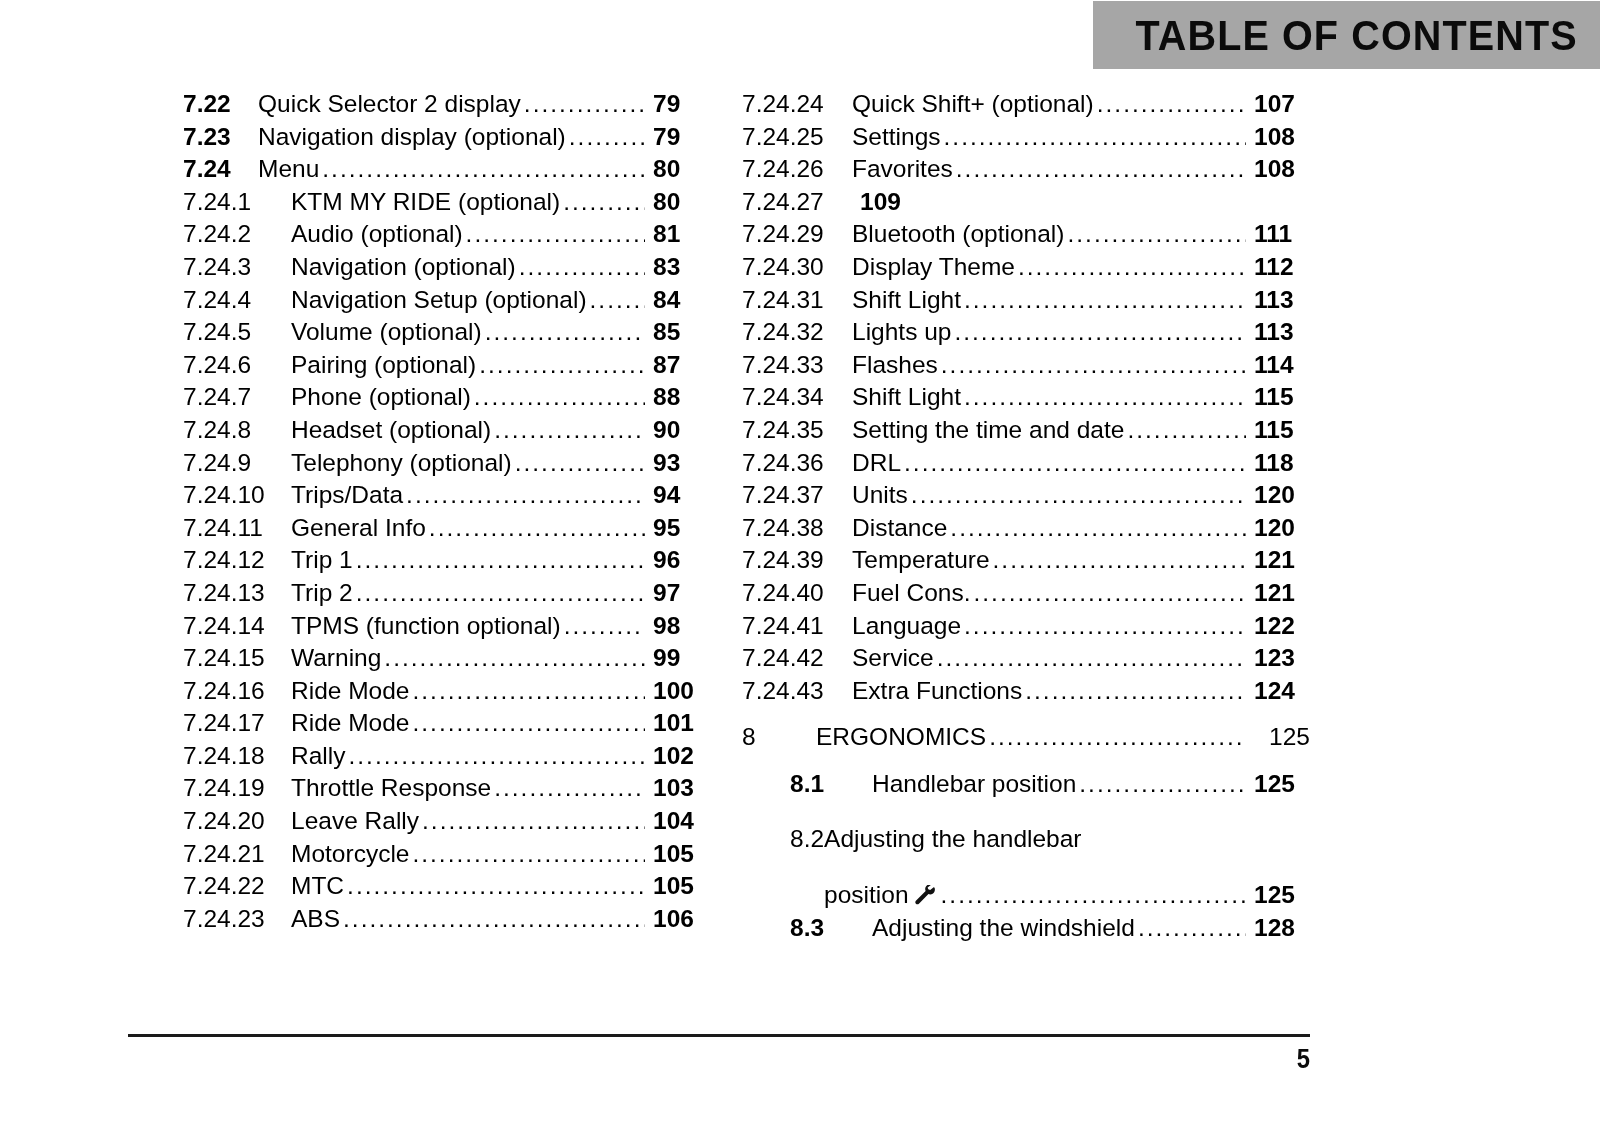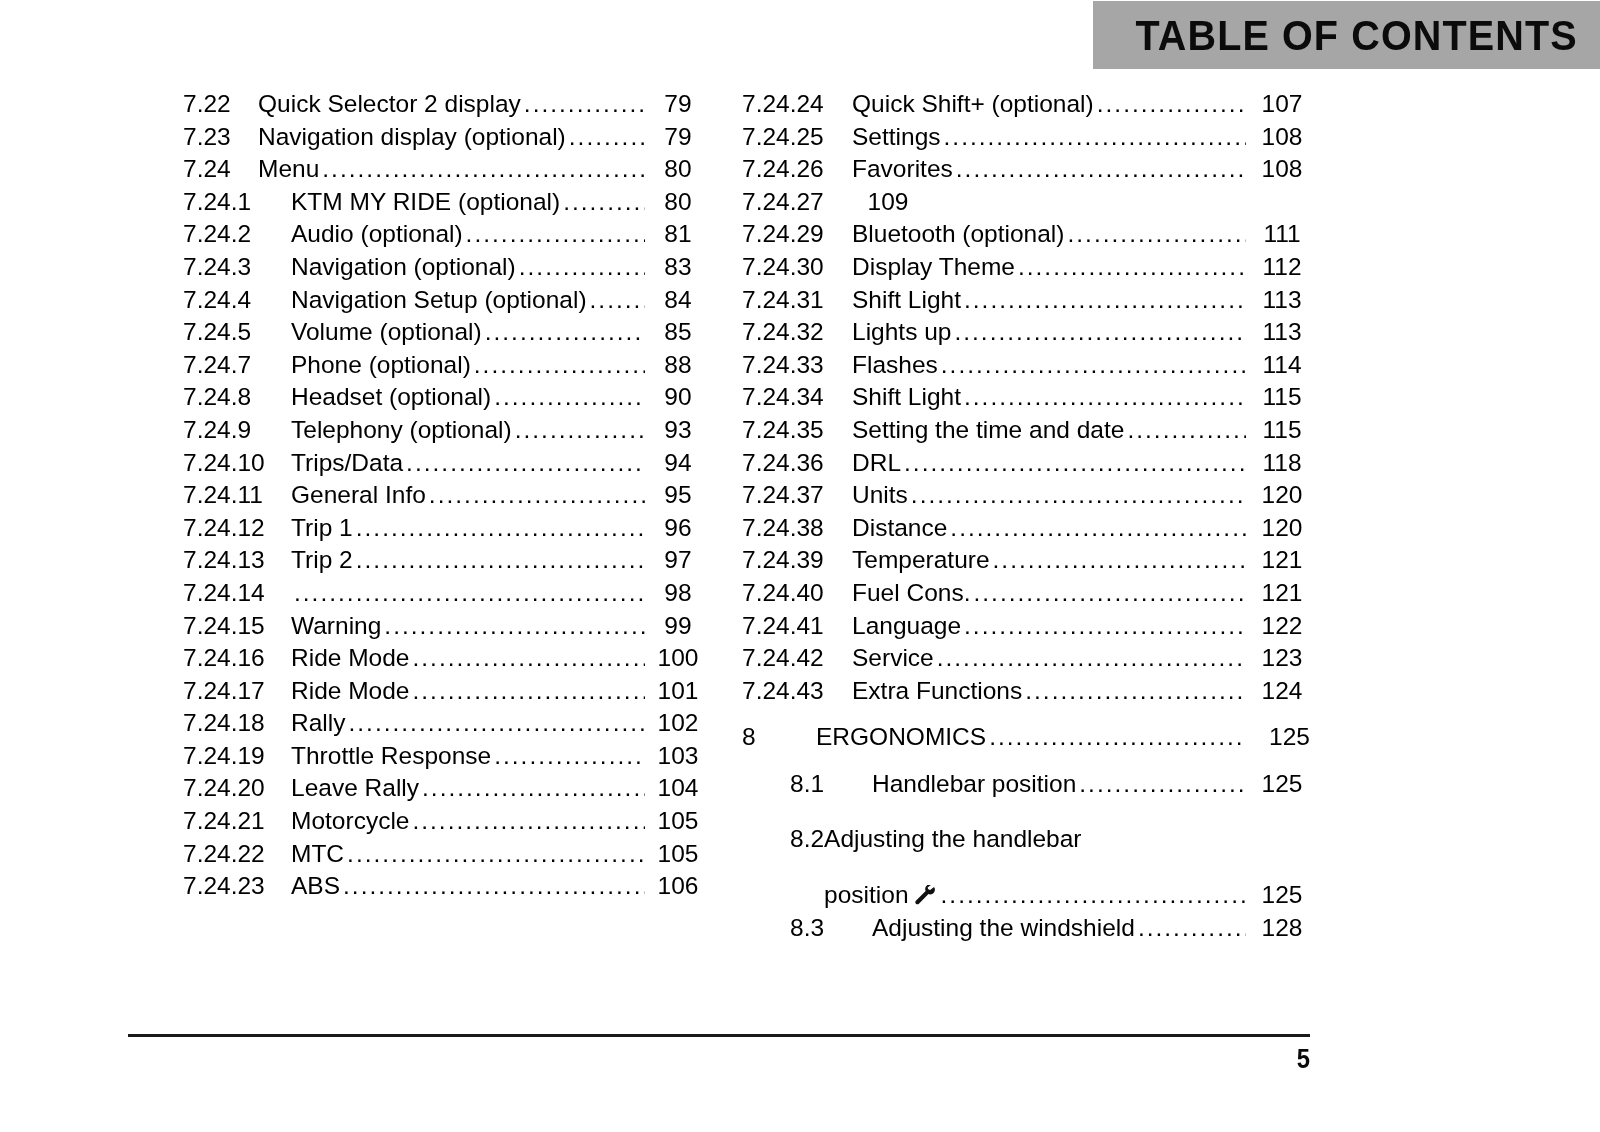--- a/index.html
+++ b/index.html
@@ -78,26 +78,27 @@
     white-space: nowrap;
     letter-spacing: 2.0px;
     margin-left: 3px;
     color: #000;
   }
   .toc-entry .leader::before {
     content: "........................................................................................................";
   }
   .toc-entry .page {
     flex: 0 0 auto;
-    text-align: center;
+    text-align: left;
     margin-left: 8px;
-  }
-
-  
-  .lvl2 > .num { width: 75px; }
+    font-weight: bold;
+  }
+
+  
+  .lvl2 > .num { width: 75px; font-weight: bold; }
   
   .lvl3 > .num { width: 108px; }
 
   
   #toc-column-right .lvl3 > .num { width: 110px; }
   #toc-column-right .lvl2 > .num { width: 82px; }
   #toc-column-right .page { width: 56px; }
   #toc-column-left .page { width: 50px; }
 
   
@@ -254,20 +255,28 @@
     </div>
     <div class="toc-entry lvl3">
       <span class="num">7.24.5</span>
       <span class="title-wrap">
         <span class="title">Volume (optional)</span>
         <span class="leader"></span>
       </span>
       <span class="page">85</span>
     </div>
     <div class="toc-entry lvl3">
+      <span class="num">7.24.6</span>
+      <span class="title-wrap">
+        <span class="title">Pairing (optional)</span>
+        <span class="leader"></span>
+      </span>
+      <span class="page">87</span>
+    </div>
+    <div class="toc-entry lvl3">
       <span class="num">7.24.7</span>
       <span class="title-wrap">
         <span class="title">Phone (optional)</span>
         <span class="leader"></span>
       </span>
       <span class="page">88</span>
     </div>
     <div class="toc-entry lvl3">
       <span class="num">7.24.8</span>
       <span class="title-wrap">
@@ -312,20 +321,21 @@
       <span class="num">7.24.13</span>
       <span class="title-wrap">
         <span class="title">Trip 2</span>
         <span class="leader"></span>
       </span>
       <span class="page">97</span>
     </div>
     <div class="toc-entry lvl3">
       <span class="num">7.24.14</span>
       <span class="title-wrap">
+        <span class="title">TPMS (function optional)</span>
         <span class="leader"></span>
       </span>
       <span class="page">98</span>
     </div>
     <div class="toc-entry lvl3">
       <span class="num">7.24.15</span>
       <span class="title-wrap">
         <span class="title">Warning</span>
         <span class="leader"></span>
       </span>

